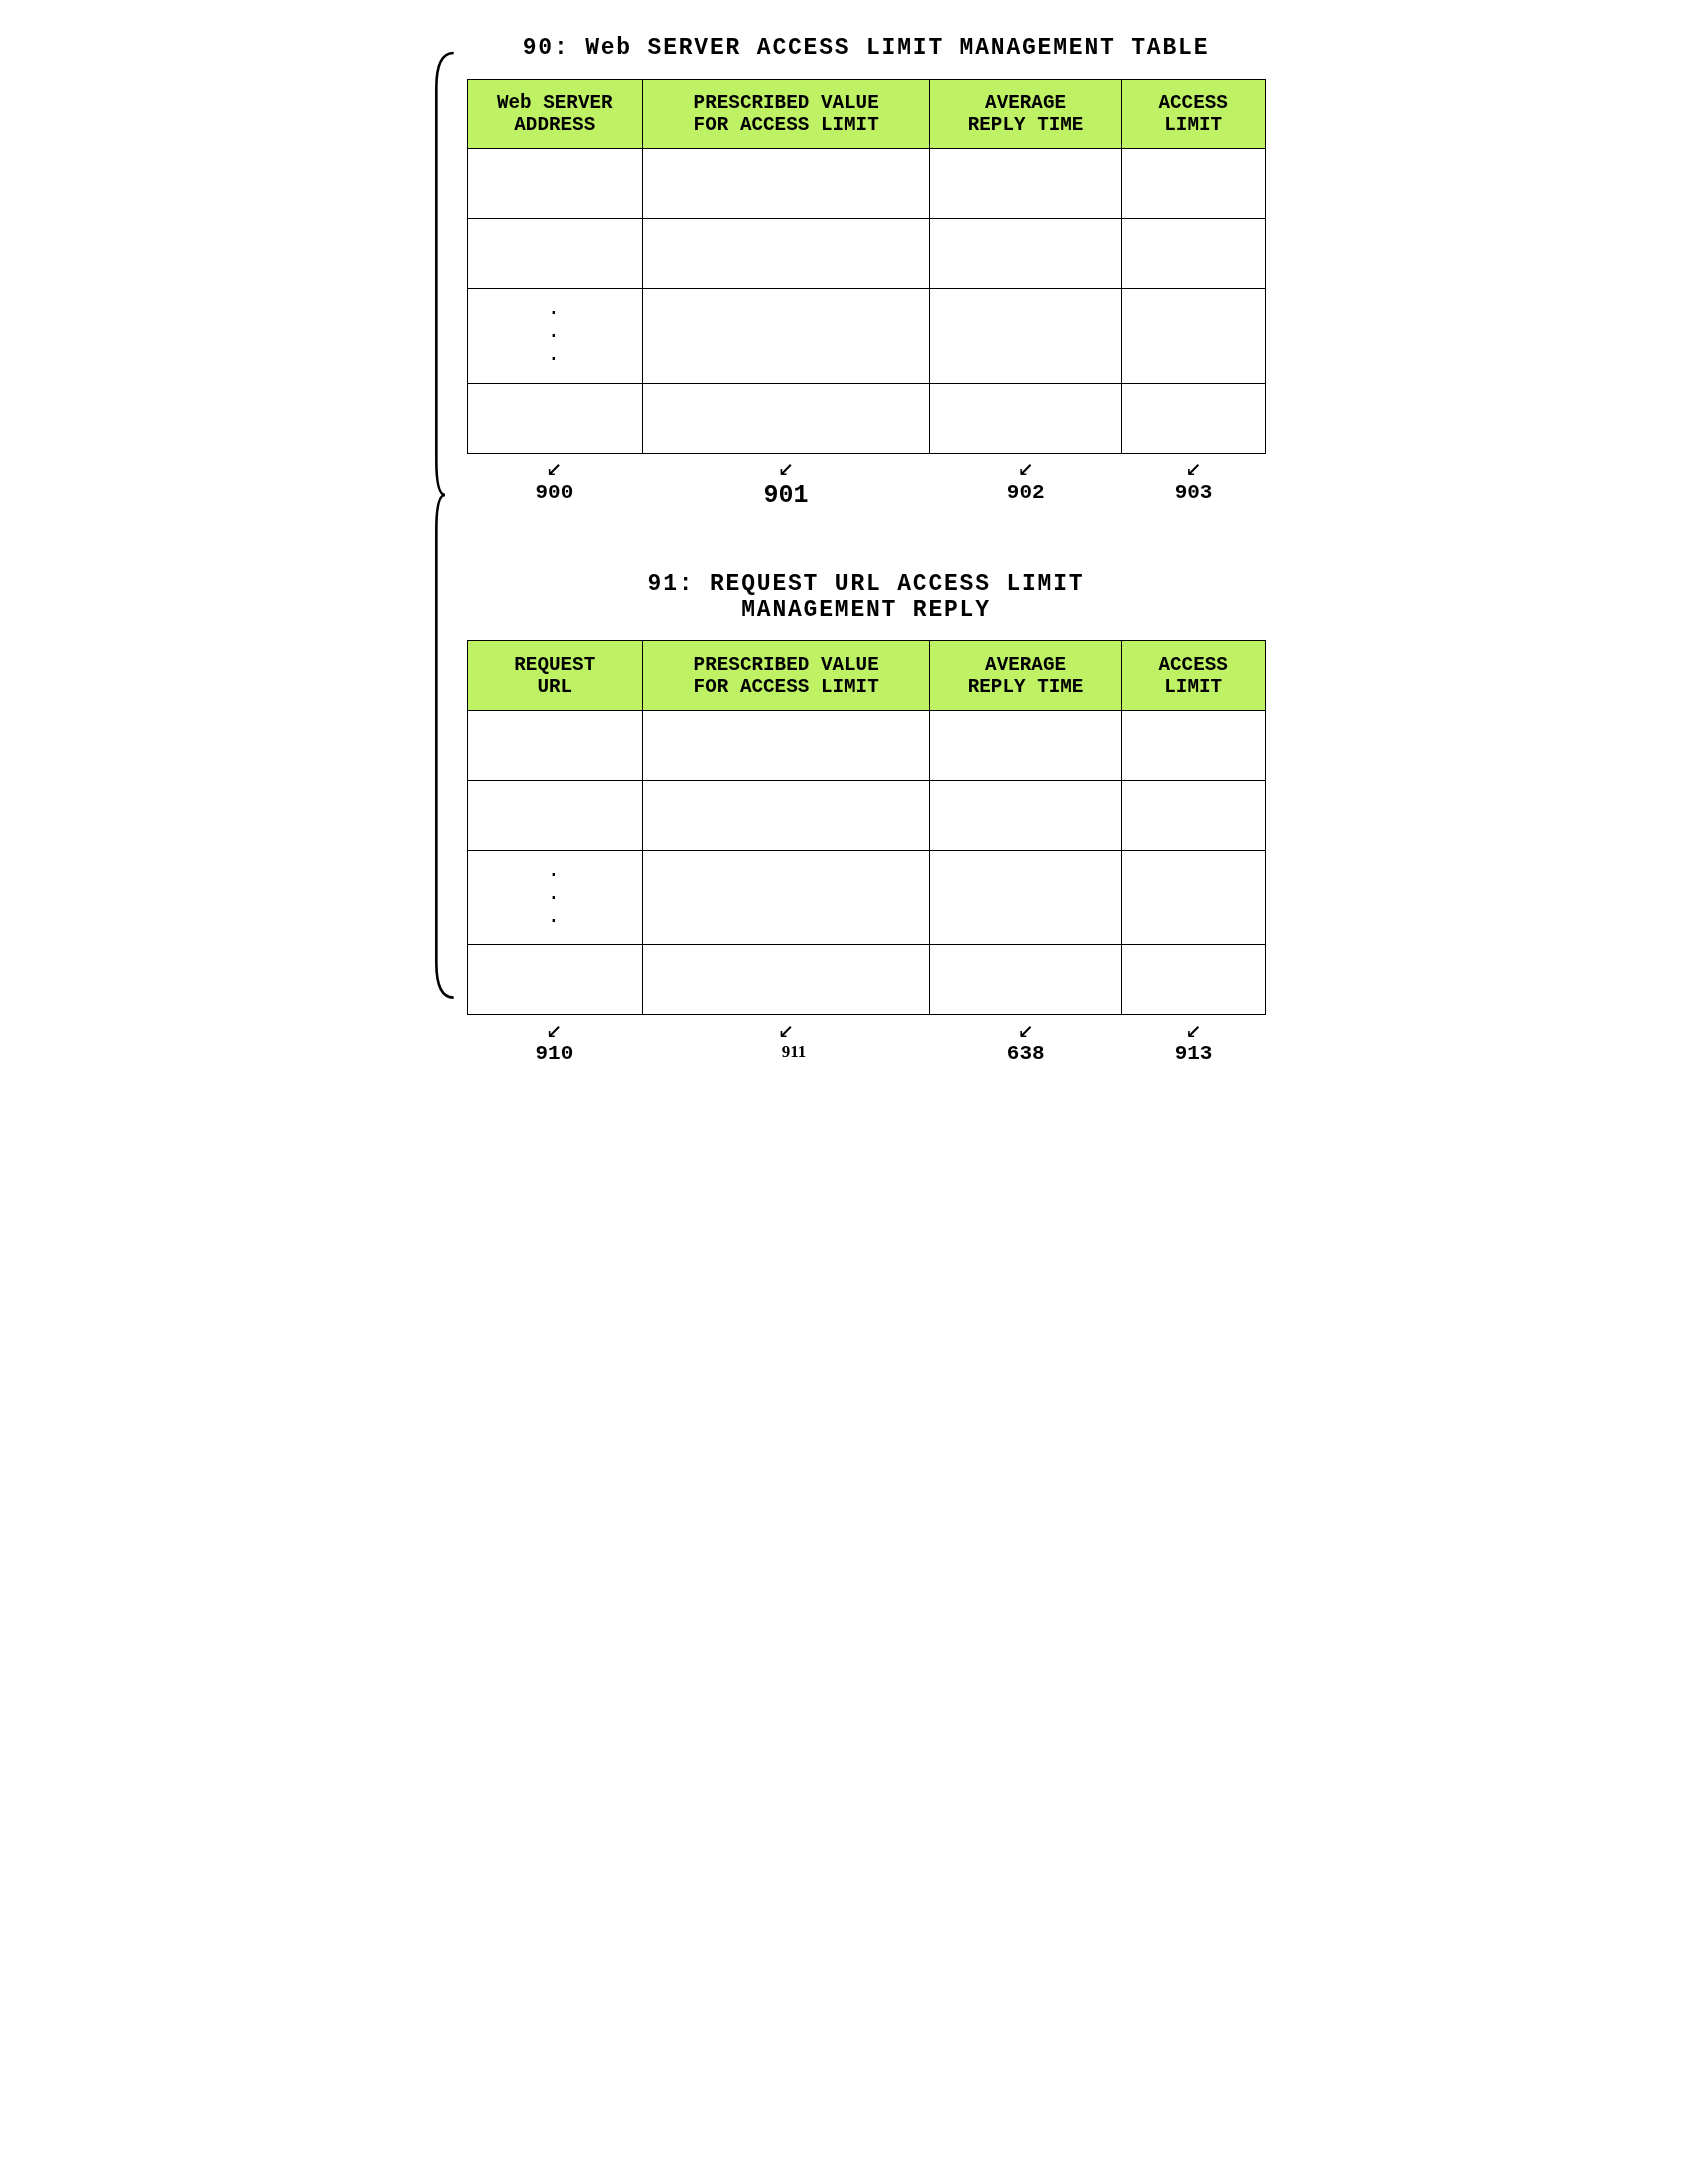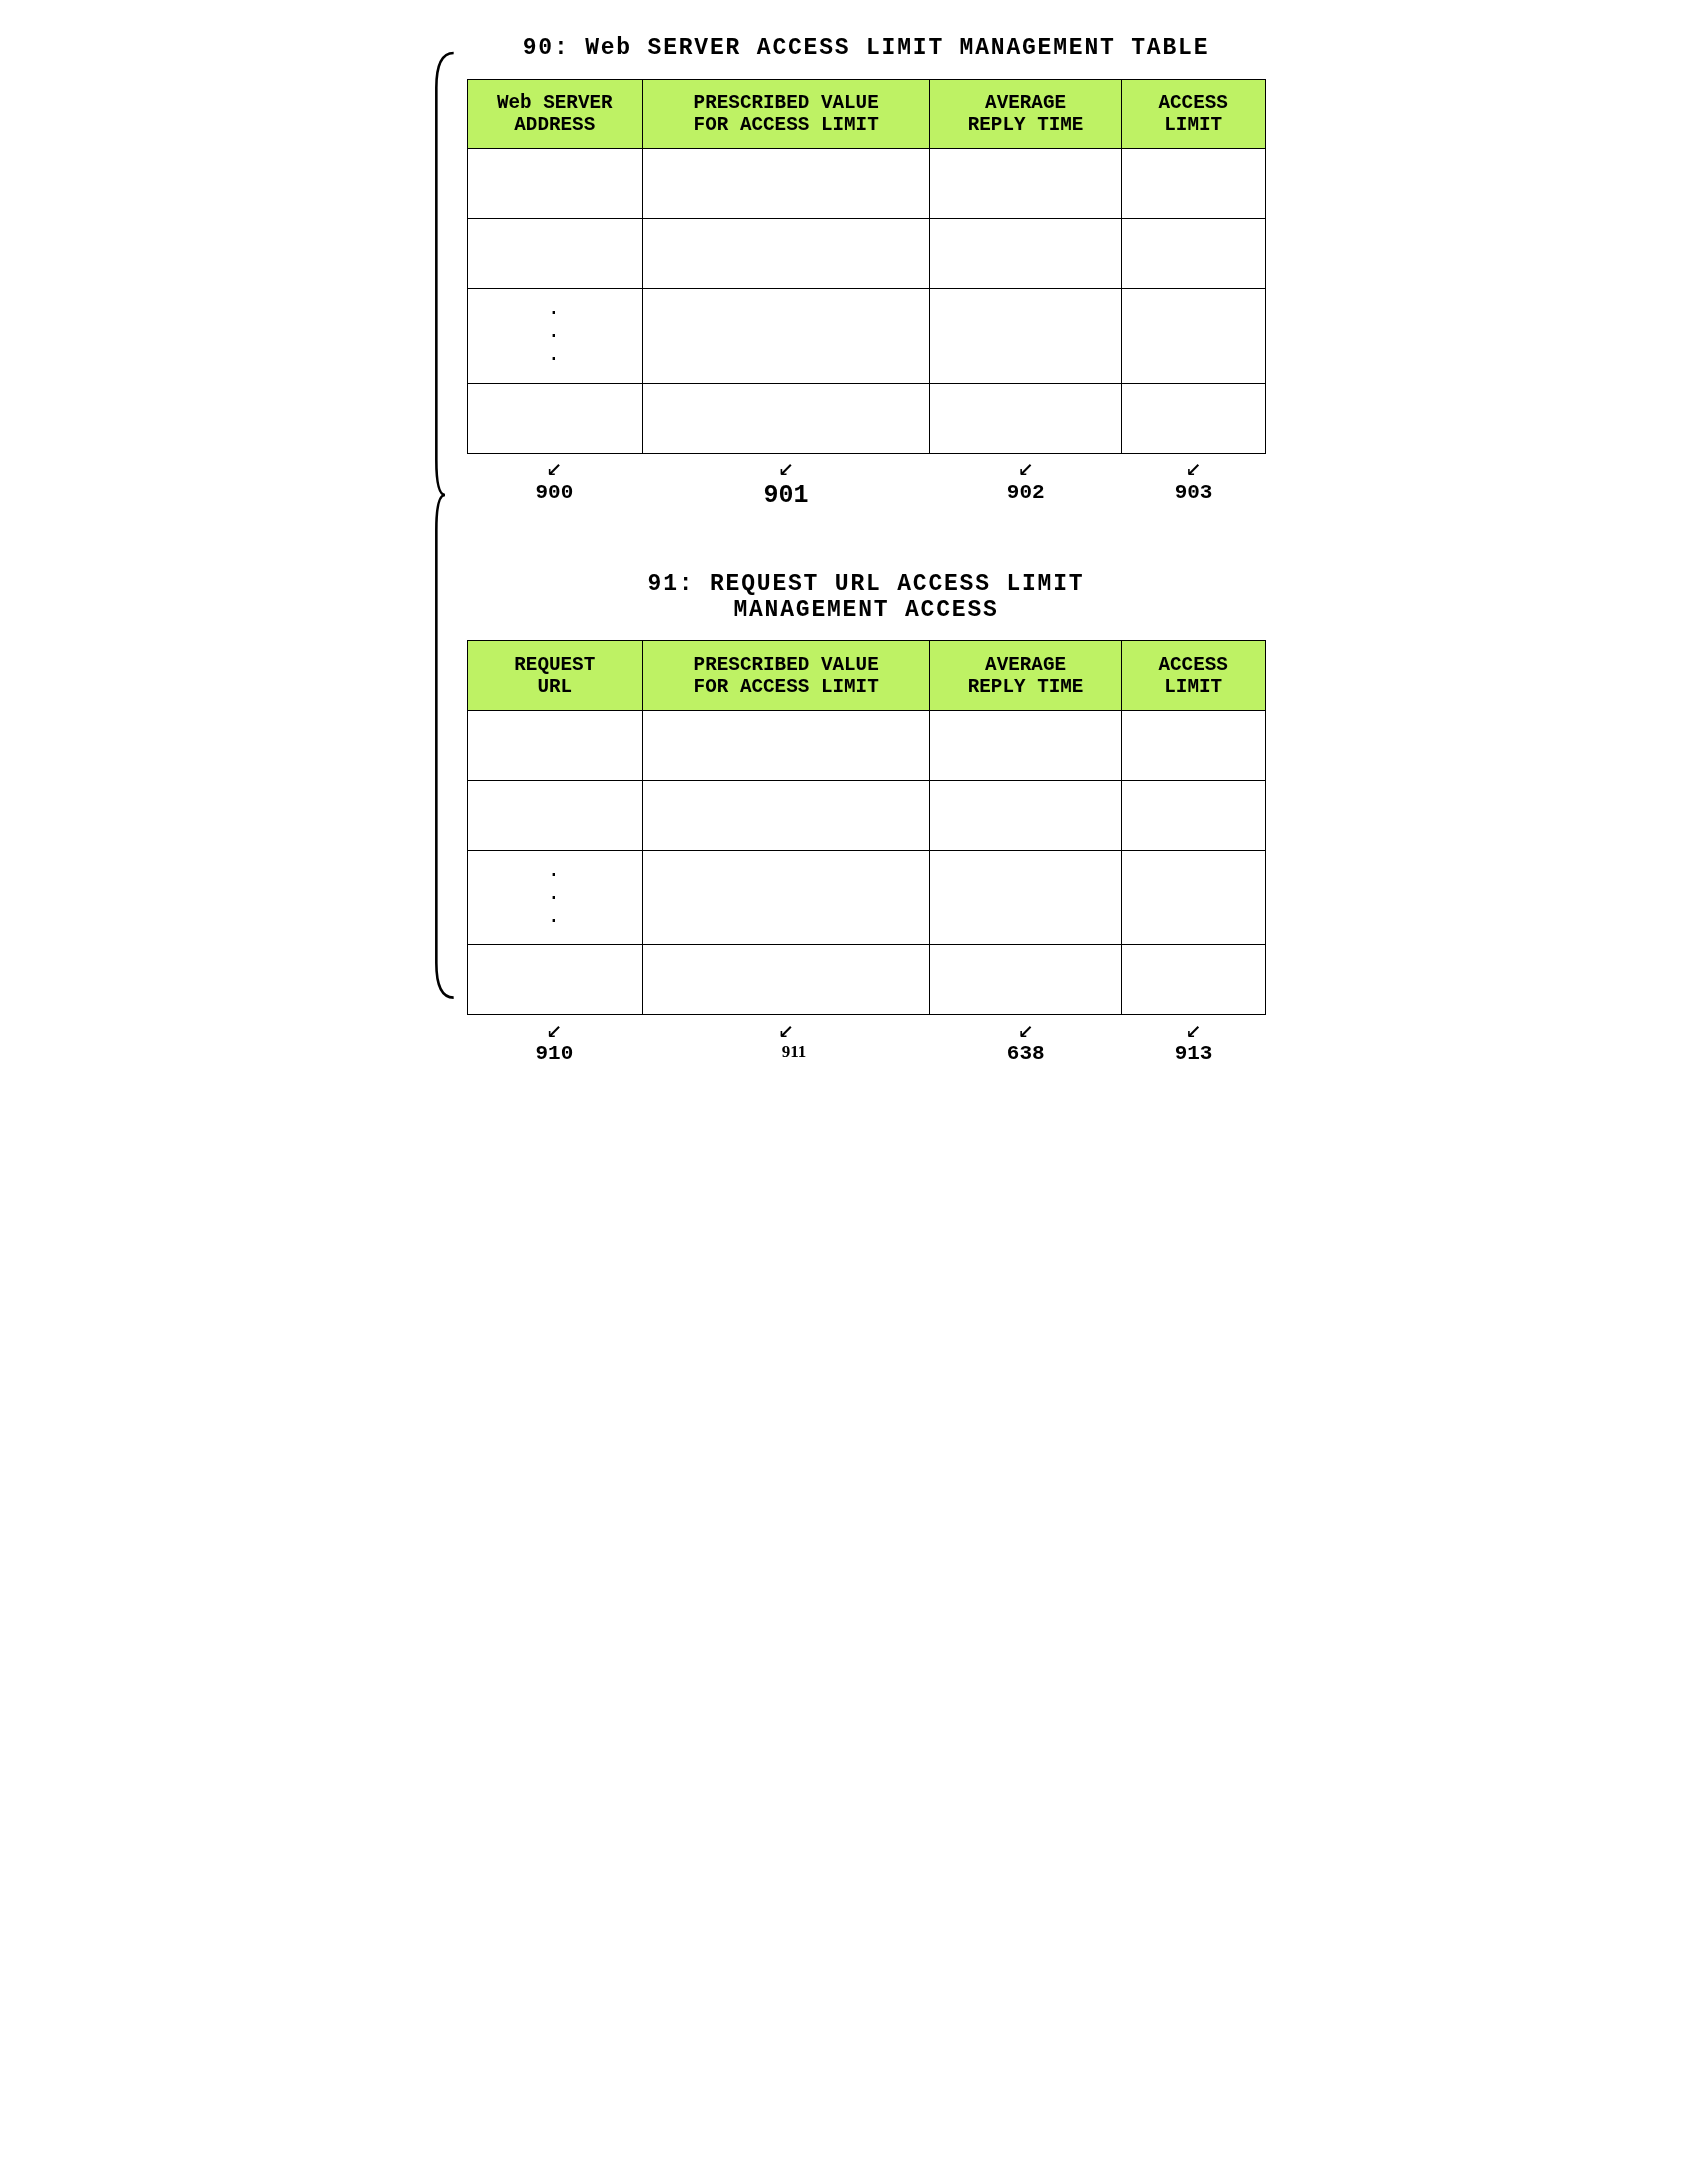--- a/index.html
+++ b/index.html
@@ -165,21 +165,21 @@
         <div style="width:18%; display:flex; flex-direction:column; align-items:center;">
           <span style="font-size:26px; line-height:0.9;">↙</span>
           <span style="font-size:21px; font-weight:bold; font-family:'Courier New',monospace;">903</span>
         </div>
       </div>
     </div>
 
     <div class="section">
       <div class="section-title">
         <span>91: REQUEST URL ACCESS LIMIT</span><br>
-        <span>MANAGEMENT ACCESS</span>
+        <span>MANAGEMENT REPLY</span>
       </div>
 
       <table class="table-wrapper">
         <thead>
           <tr>
             <th class="col-1">REQUEST<br>URL</th>
             <th class="col-2">PRESCRIBED VALUE<br>FOR ACCESS LIMIT</th>
             <th class="col-3">AVERAGE<br>REPLY TIME</th>
             <th class="col-4">ACCESS<br>LIMIT</th>
           </tr>

